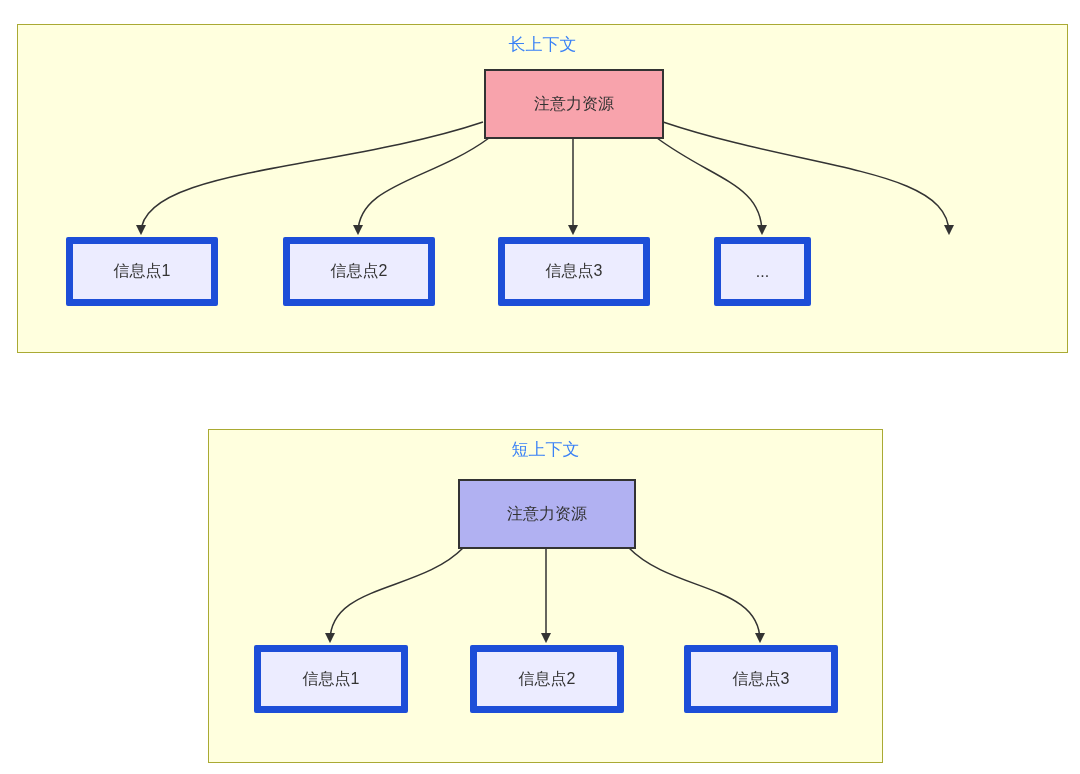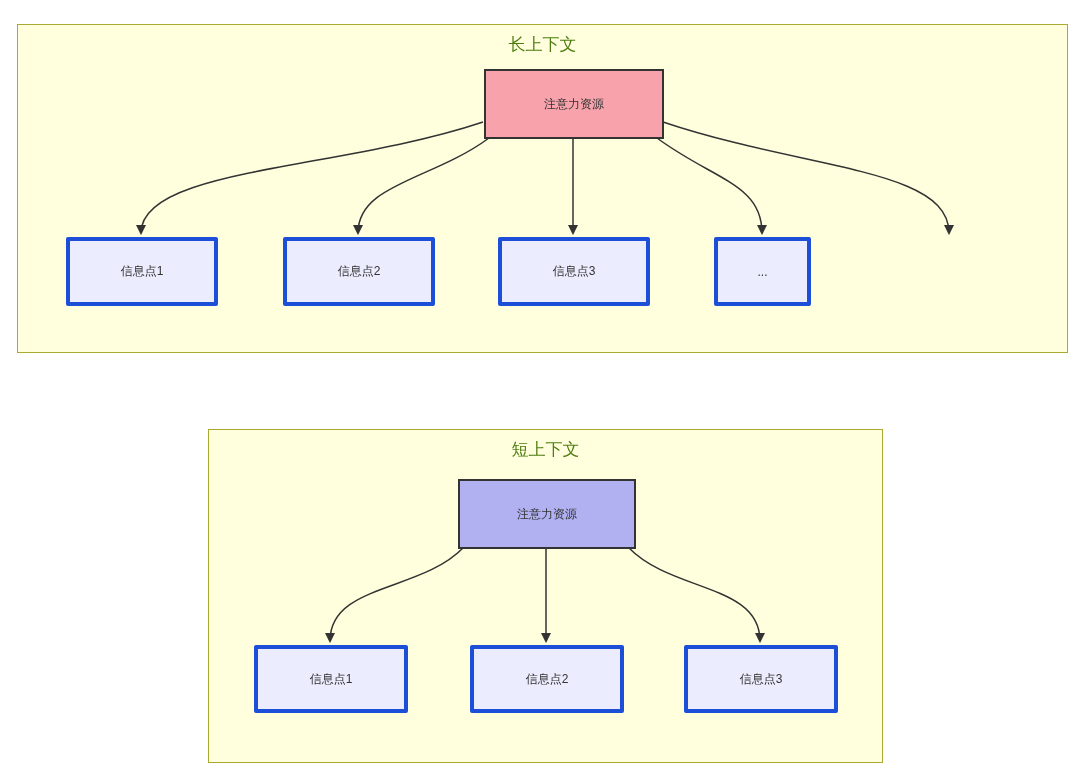--- a/index.html
+++ b/index.html
@@ -22,55 +22,55 @@
     box-sizing: border-box;
   }
   .panel-long  { left: 17px;  top: 24px;  width: 1051px; height: 329px; }
   .panel-short { left: 208px; top: 429px; width: 675px;  height: 334px; }
   .panel-title {
     position: absolute;
     left: 0; right: 0;
     top: 8px;
     text-align: center;
     font-size: 17px;
-    color: #4d7c0f;
+    color: #3b82f6;
   }
   .edges {
     position: absolute;
     left: 0; top: 0;
     width: 1080px; height: 774px;
     z-index: 1;
     pointer-events: none;
   }
   .node {
     position: absolute;
     box-sizing: border-box;
     display: flex;
     align-items: center;
     justify-content: center;
-    font-size: 12px;
+    font-size: 16px;
     color: #333333;
     z-index: 2;
     border-radius: 2px;
   }
   .node-attention-long {
     left: 466px; top: 44px; width: 180px; height: 70px;
     background: #f8a3ac;
     border: 2px solid #333333;
     border-radius: 0;
   }
   .node-attention-short {
     left: 249px; top: 49px; width: 178px; height: 70px;
     background: #b1b1f2;
     border: 2px solid #333333;
     border-radius: 0;
   }
   .node-info {
     background: #ececff;
-    border: 4px solid #1d4ed8;
+    border: 7px solid #1d4ed8;
   }
   
   .l-ip1  { left: 48px;  top: 212px; width: 152px; height: 69px; }
   .l-ip2  { left: 265px; top: 212px; width: 152px; height: 69px; }
   .l-ip3  { left: 480px; top: 212px; width: 152px; height: 69px; }
   .l-dots { left: 696px; top: 212px; width: 97px;  height: 69px; }
   .l-ipn  { left: 856px; top: 212px; width: 152px; height: 69px; }
   
   .s-ip1  { left: 45px;  top: 215px; width: 154px; height: 68px; }
   .s-ip2  { left: 261px; top: 215px; width: 154px; height: 68px; }

